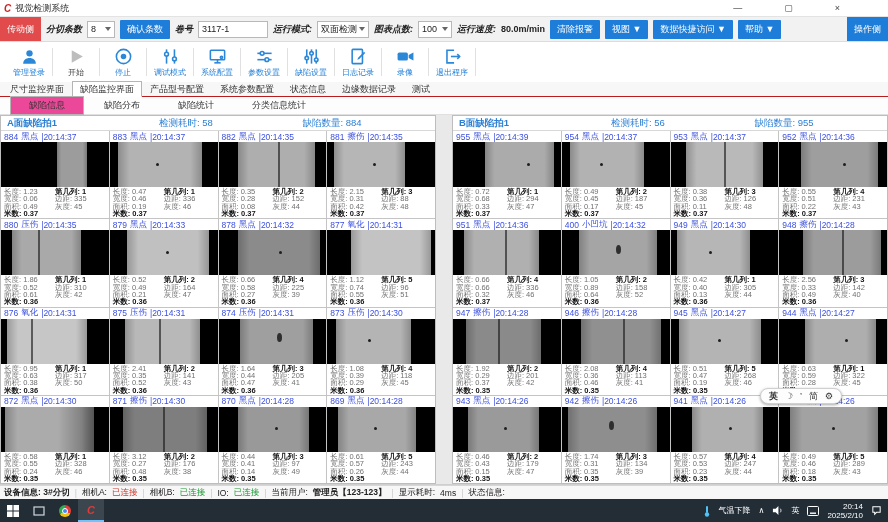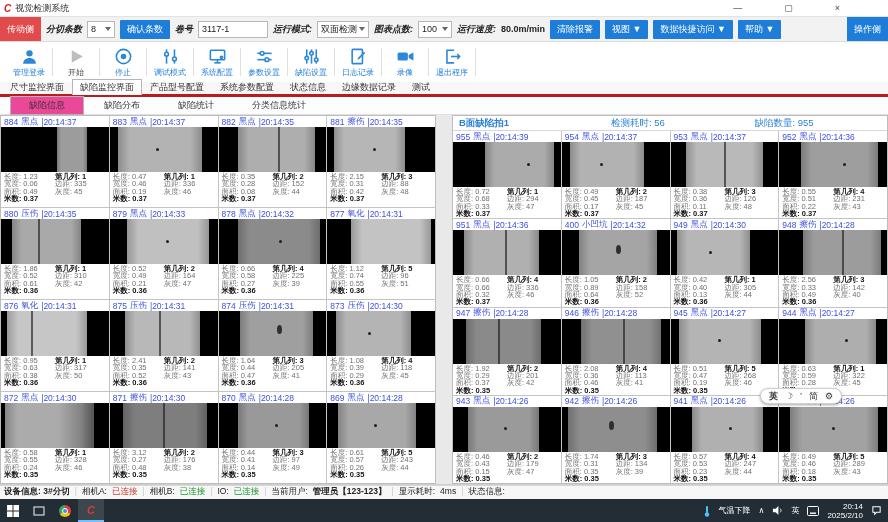--- a/index.html
+++ b/index.html
@@ -32,21 +32,21 @@
   .toolbar { height:40px; background:#fff; display:flex; align-items:center; padding-left:6px; }
   .tool { display:flex; flex-direction:column; align-items:center; justify-content:space-between; gap:1px;
     min-width:46px; padding:0 6px; border:none; background:none; }
   .tool svg { width:19px; height:19px; }
   .tool .tl { font-size:8px; color:#1d7dd8; white-space:nowrap; }
   .tool .tl.gray { color:#444; }
   .tsep { width:1px; height:28px; background:#e0e0e0; }
 
   
   .tabs { height:15px; background:#f7f7f7; display:flex; align-items:flex-end; font-size:9px; padding-left:2px;
-    border-bottom:3px solid #b91c1c; }
+    border-bottom:1px solid #b91c1c; }
   .tab { padding:1px 7px; color:#333; border:1px solid transparent; border-bottom:none; line-height:12px; }
   .tab.active { background:#fff; border-color:#b5b5b5; margin-bottom:-1px; border-bottom:1px solid #fff; }
 
   .subtabs { height:18px; background:#fdfdfd; display:flex; align-items:center; font-size:9px; gap:2px;
     padding-left:10px; border-bottom:1px solid #e0e0e0; }
   .subtab { padding:2px 18px; color:#333; }
   .subtab.active { background:#ec4899; border:1px solid #b5b5b5; }
 
   
   .content { height:370px; display:flex; background:#e9e9e9; border-bottom:1px solid #cfcfcf; }
@@ -70,21 +70,21 @@
   .mark.vline { top:0; bottom:0; width:2px; background:rgba(25,25,25,.62); }
   .mark.blob  { top:32%; width:5px; height:9px; border-radius:50%; background:#2e2e2e; }
   .mark.shade { top:0; bottom:0; right:0; left:auto; width:42%;
     background:linear-gradient(to right, rgba(0,0,0,0), rgba(0,0,0,.38)); }
   .cell-meta { flex:1; display:flex; font-size:7.5px; color:#707070; padding:1px 3px 0 3px; line-height:7.4px; }
   .mcol { width:50%; }
   .ml { white-space:nowrap; }
   .ml.b { color:#141414; font-weight:bold; }
 
   
-  .statusbar { height:14px; background:#f7f7f7; border-top:1px solid #d6d6d6; display:flex; align-items:flex-start;
+  .statusbar { height:14px; background:#f7f7f7; border-top:1px solid #d6d6d6; display:flex; align-items:center;
     font-size:8.5px; color:#222; gap:5px; padding:0 4px; }
   .statusbar .sep { color:#c9c9c9; }
   .sb-b { font-weight:bold; }
   .v-red { color:#d03a2f; }
   .v-green { color:#1d9a34; }
 
   
   .taskbar { height:23px; background:#222d36; display:flex; align-items:center; color:#fff; font-size:8px; }
   .tb-ic { width:26px; height:23px; display:flex; align-items:center; justify-content:center; }
   .tb-ic svg { width:12px; height:12px; }
@@ -252,20 +252,31 @@
 
   <div class="subtabs">
     <div class="subtab active">缺陷信息</div>
     <div class="subtab">缺陷分布</div>
     <div class="subtab">缺陷统计</div>
     <div class="subtab">分类信息统计</div>
   </div>
 
   <div class="content">
     <div class="panel">
+      <div class="phead">
+        <span class="ptitle">A面缺陷拍1</span>
+        <span class="ptime">
+          <span>检测耗时:</span>
+          <span>58</span>
+        </span>
+        <span class="pcount">
+          <span>缺陷数量:</span>
+          <span>884</span>
+        </span>
+      </div>
       <div class="grid">
           <div class="cell">
             <div class="cell-head">
               <span>884</span>
               <span>黑点</span>
               <span>|20:14:37</span>
             </div>
             <div class="cell-img">
               <div class="band" style="left:52%;right:20%;background-color:#9c9c9c"></div>
             </div>

